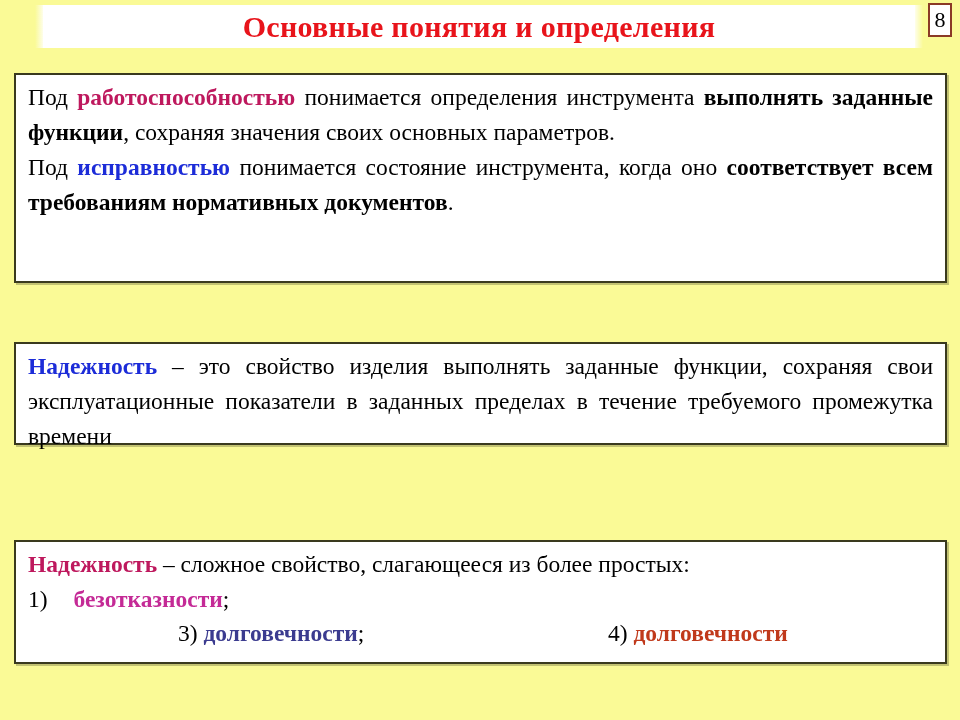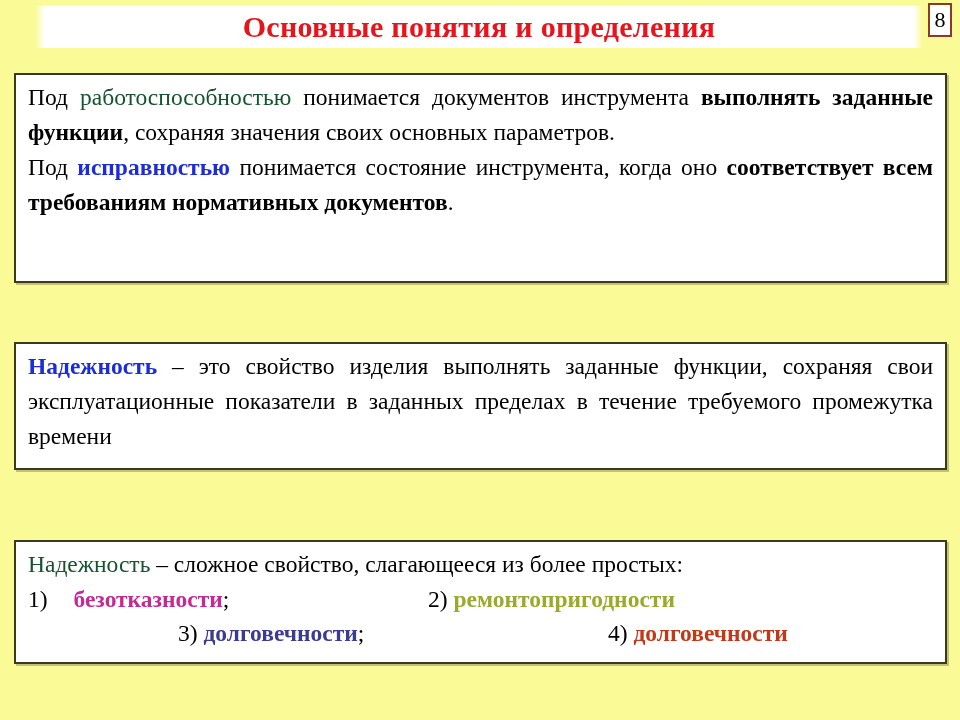--- a/index.html
+++ b/index.html
@@ -73,33 +73,33 @@
   
   .content-box {
     position: absolute;
     background: #ffffff;
     border: 2px solid #3a3a1e;
     box-sizing: border-box;
     padding: 5px 12px 4px 12px;
     box-shadow: 2px 2px 0 rgba(90,90,50,0.35);
   }
   #box-1 { left: 14px; top: 73px;  width: 933px; height: 210px; }
-  #box-2 { left: 14px; top: 342px; width: 933px; height: 128px; }
+  #box-2 { left: 14px; top: 342px; width: 933px; height: 103px; }
   #box-3 { left: 14px; top: 540px; width: 933px; height: 124px; }
 
   .para {
     font-size: 23.5px;
     line-height: 35px;
     color: #000000;
     margin: 0;
   }
   .justify-last-left { text-align: justify; text-align-last: left; }
 
   .b        { font-weight: bold; }
-  .c-red    { color: #14532d; font-weight: normal; }
+  .c-red    { color: #be185d; font-weight: bold; }
   .c-blue   { color: #1c2cd8; font-weight: bold; }
   .c-magenta{ color: #c42a96; font-weight: bold; margin-left: 20px; }
   .c-olive  { color: #9aaa2c; font-weight: bold; }
   .c-violet { color: #3b3b8f; font-weight: bold; }
   .c-brick  { color: #c0391b; font-weight: bold; }
 
   
   .list-row {
     font-size: 23.5px;
     line-height: 34px;
@@ -119,21 +119,21 @@
 <div id="title-band">
   <span id="title-text">Основные понятия и определения</span>
 </div>
 
 <div id="page-number-box">
   <span>8</span>
 </div>
 
 <div id="box-1" class="content-box">
   <p class="para justify-last-left">
-    <span>Под </span><span class="c-red">работоспособностью</span><span> понимается документов инструмента </span><span class="b">выполнять заданные функции</span><span>, сохраняя значения своих основных параметров.</span>
+    <span>Под </span><span class="c-red">работоспособностью</span><span> понимается определения инструмента </span><span class="b">выполнять заданные функции</span><span>, сохраняя значения своих основных параметров.</span>
   </p>
   <p class="para justify-last-left">
     <span>Под </span><span class="c-blue">исправностью</span><span> понимается состояние инструмента, когда оно </span><span class="b">соответствует всем требованиям нормативных документов</span><span>.</span>
   </p>
 </div>
 
 <div id="box-2" class="content-box">
   <p class="para justify-last-left">
     <span class="c-blue">Надежность</span><span> – это свойство изделия выполнять заданные функции, сохраняя свои эксплуатационные показатели в заданных пределах в течение требуемого промежутка времени</span>
   </p>
@@ -142,24 +142,20 @@
 <div id="box-3" class="content-box">
   <p class="para">
     <span class="c-red">Надежность</span><span> – сложное свойство, слагающееся из более простых:</span>
   </p>
 
   <div class="list-row indent-1">
     <div class="cell-a">
       <span>1)</span>
       <span class="c-magenta">безотказности</span><span>;</span>
     </div>
-    <div class="cell-b">
-      <span>2)</span>
-      <span class="c-olive">ремонтопригодности</span><span></span>
-    </div>
   </div>
 
   <div class="list-row indent-2">
     <div class="cell-a">
       <span>3)</span>
       <span class="c-violet">долговечности</span><span>;</span>
     </div>
     <div class="cell-b">
       <span>4)</span>
       <span class="c-brick">долговечности</span><span></span>

